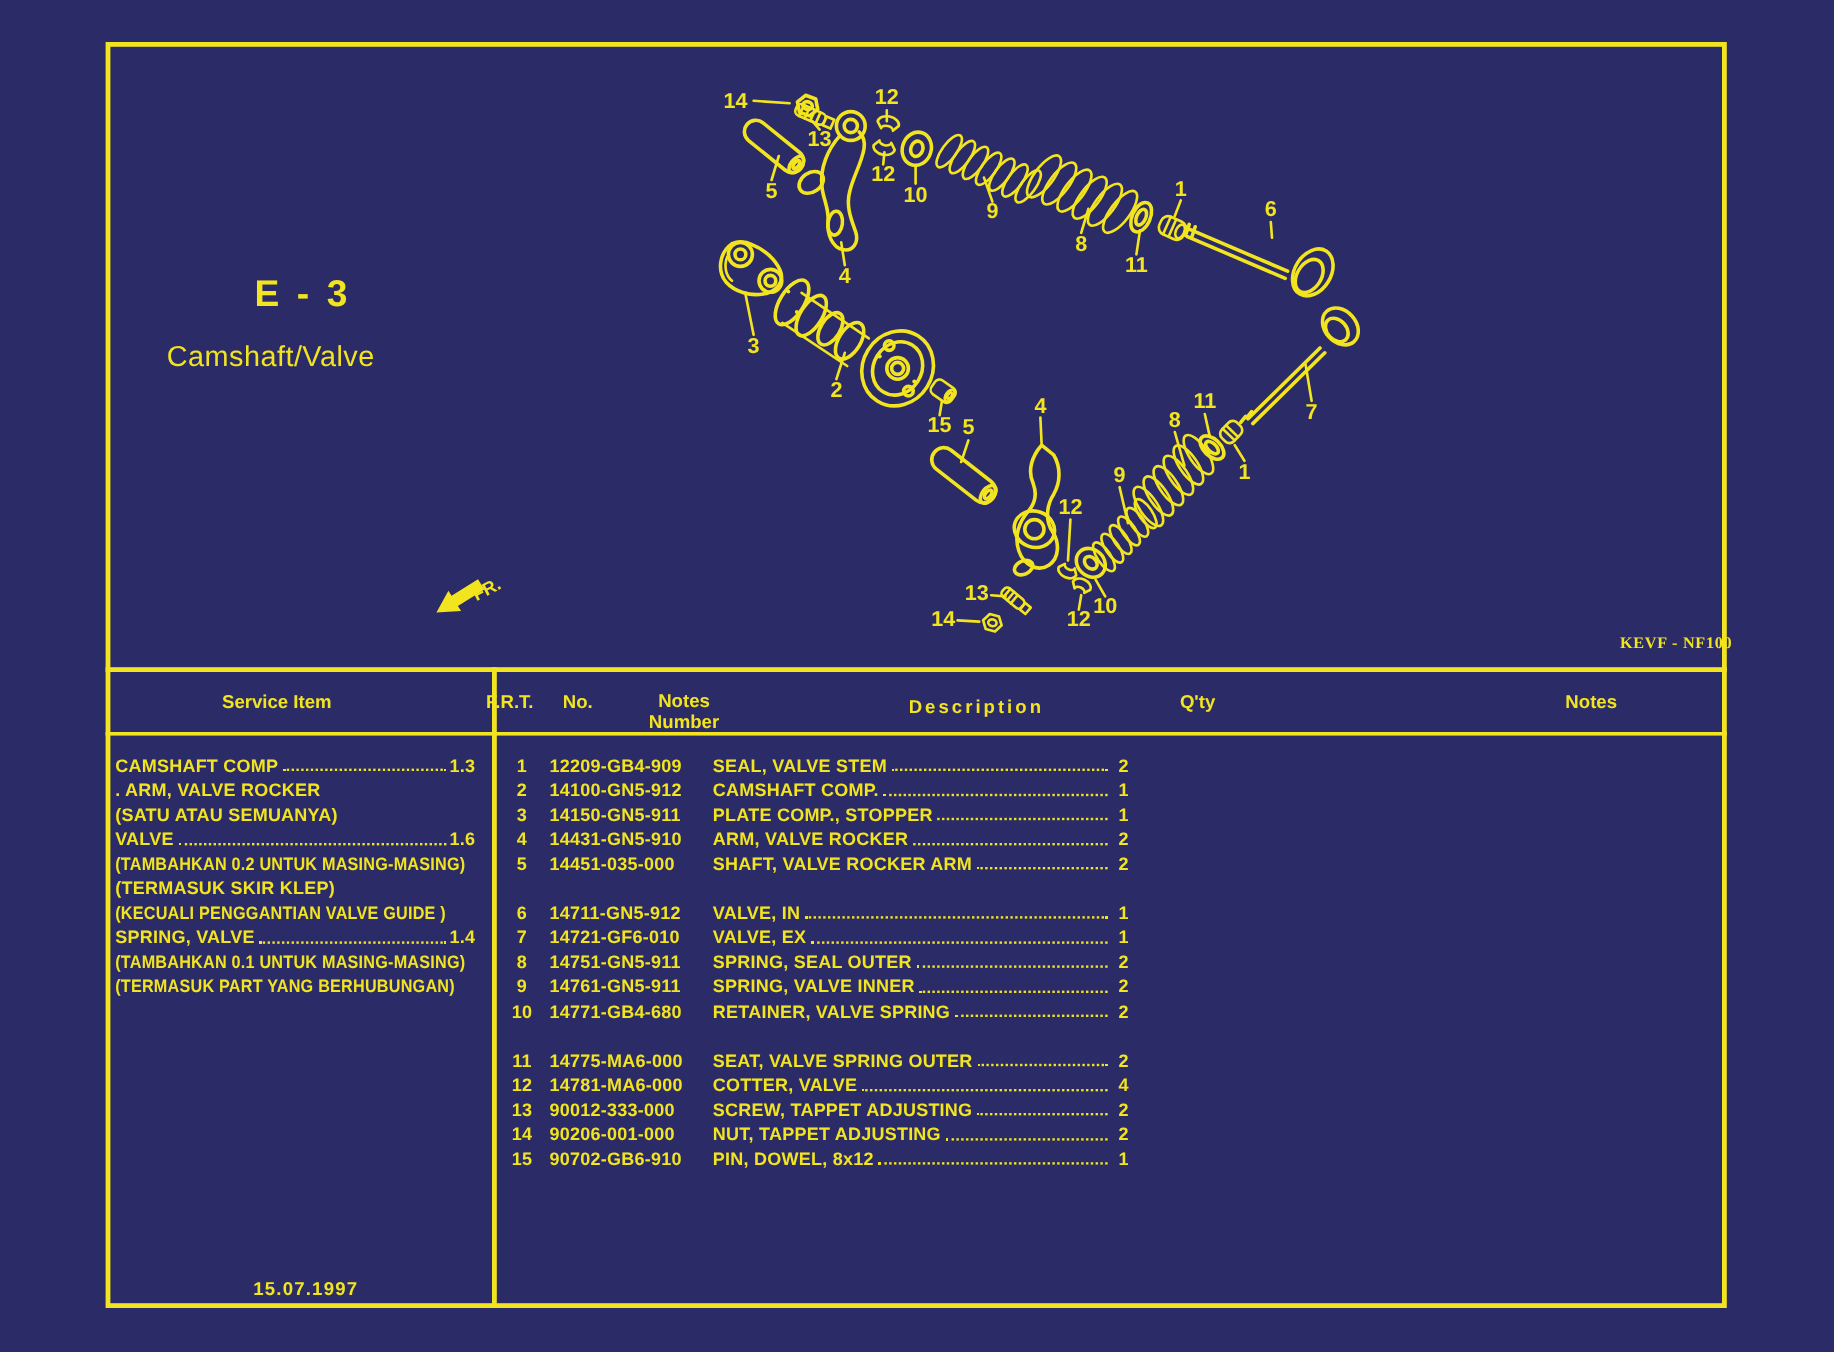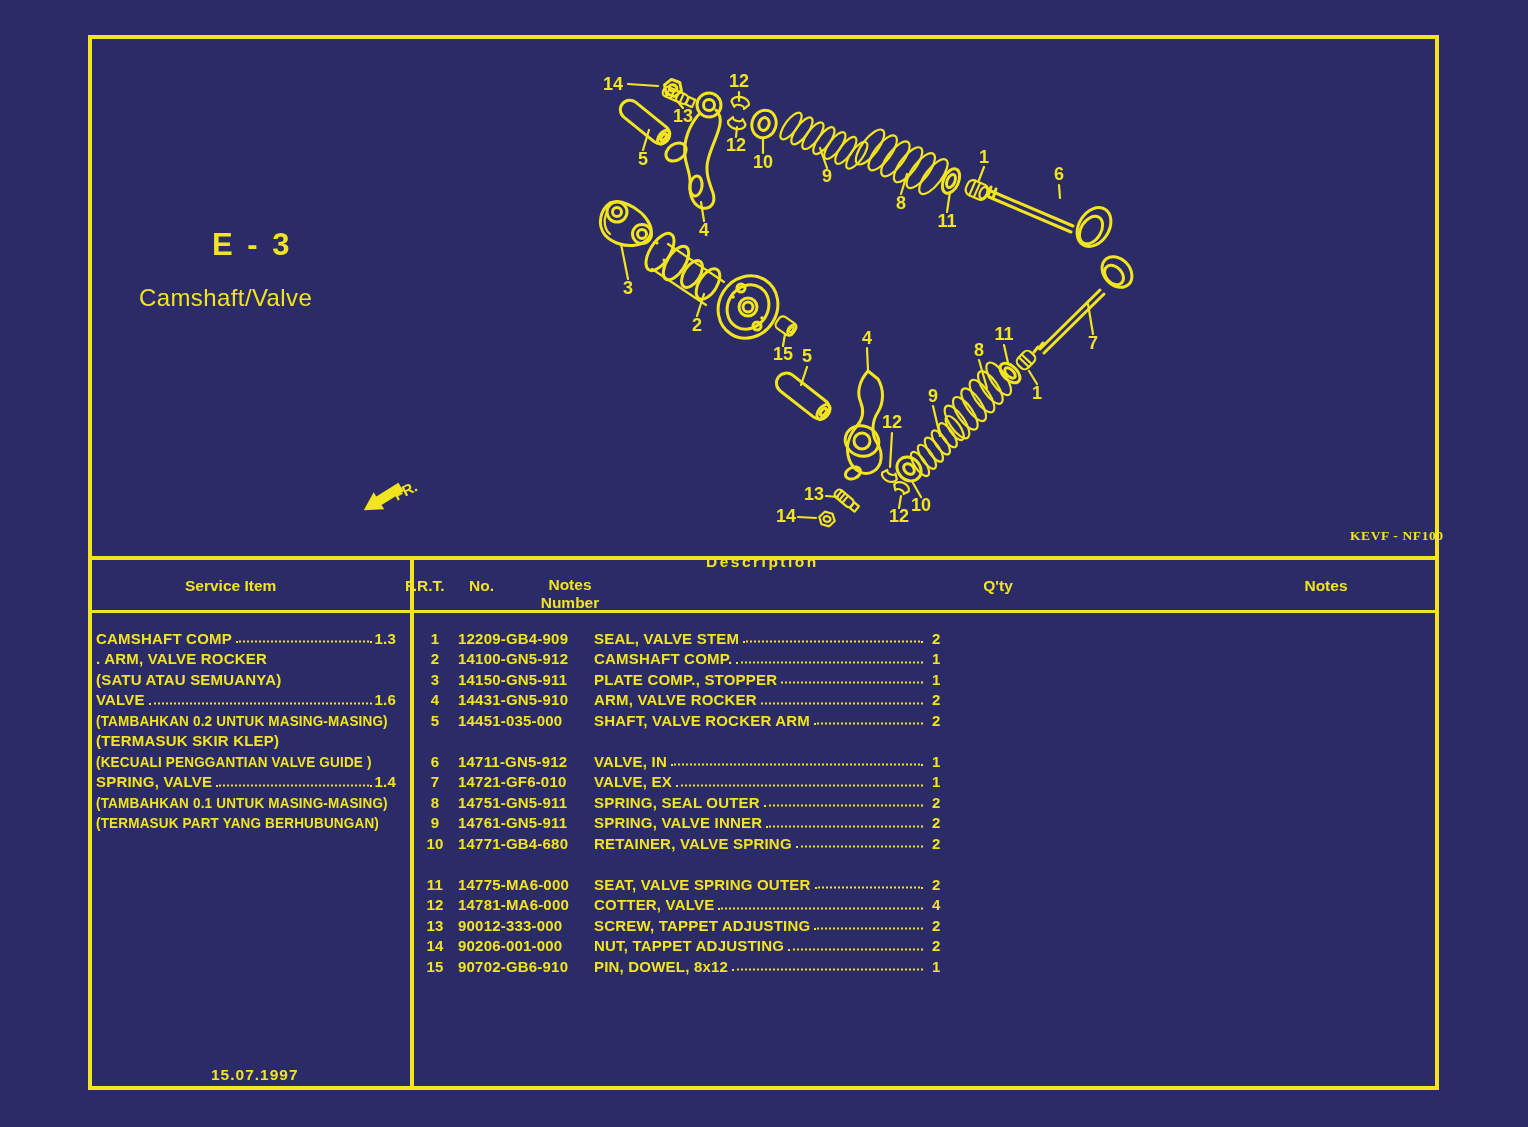--- a/index.html
+++ b/index.html
@@ -20,21 +20,21 @@
   #sec-title{left:139px;top:284px;font-size:24px;letter-spacing:0.4px;}
   #doc-code{left:1328px;top:528px;font-family:"Liberation Serif",serif;
             font-weight:700;font-size:13.5px;letter-spacing:0.6px;margin-left:22px;}
   #date{left:211px;top:1066px;font-size:15.5px;font-weight:700;letter-spacing:1px;}
 
   .th{font-size:15.5px;font-weight:700;margin-left:48px;}
   #th-service{left:137px;top:577px;}
   #th-frt{left:357px;top:577px;}
   #th-no{left:421px;top:577px;}
   #th-pn{left:470px;top:576px;width:104px;text-align:center;}
-  #th-desc{left:658px;top:553px;width:164px;text-align:left;letter-spacing:2.5px;}
+  #th-desc{left:658px;top:581px;width:164px;text-align:right;letter-spacing:2.5px;}
   #th-qty{left:922px;top:577px;width:56px;text-align:center;}
   #th-notes{left:1240px;top:577px;width:76px;text-align:center;}
 
   #service-col{left:96px;top:628px;width:302px;}
   .sline{display:flex;align-items:center;height:20.5px;font-size:15px;
          font-weight:700;letter-spacing:0.2px;white-space:nowrap;}
   .sline.cond{transform:scaleX(0.9);transform-origin:left center;}
   .dots{flex:1 1 auto;border-bottom:2.6px dotted #F2E41E;margin:0 3px 0 4px;
         transform:translateY(3.5px);min-width:8px;}
   .frt{padding-right:2px;flex:none;text-align:center;}

